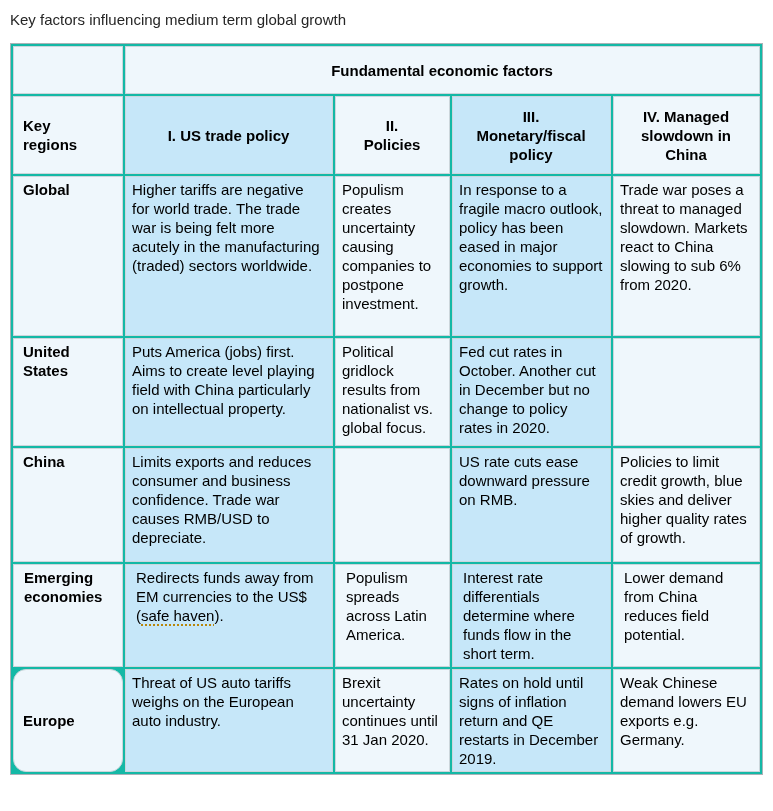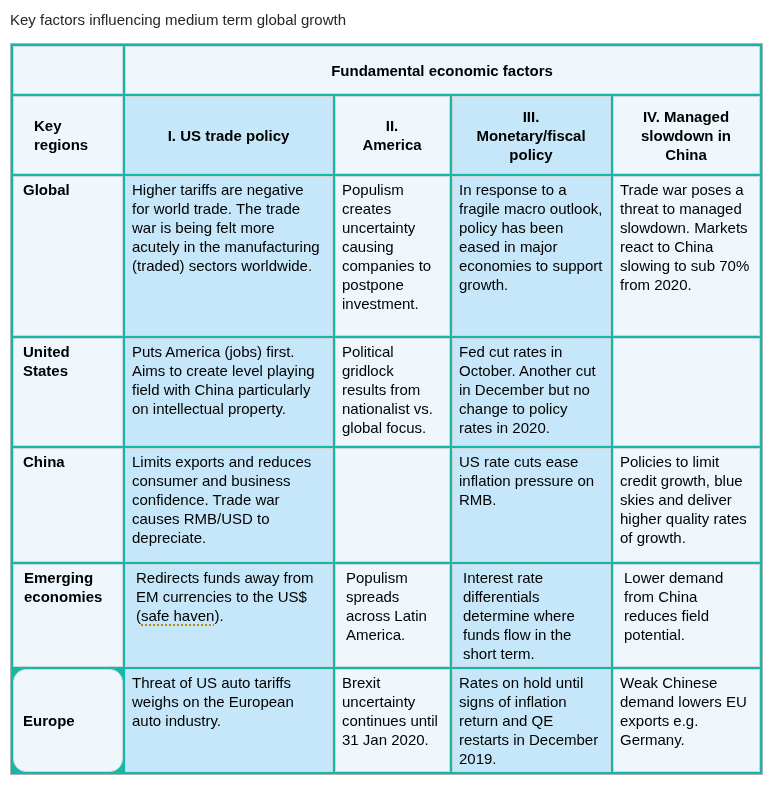--- a/index.html
+++ b/index.html
@@ -68,21 +68,21 @@
     font-weight: bold;
     text-align: center;
     vertical-align: middle;
     white-space: pre-line;
   }
   .key-regions {
     font-weight: bold;
     text-align: left;
     vertical-align: middle;
     white-space: pre-line;
-    padding-left: 20px;
+    padding-left: 9px;
   }
   .region {
     font-weight: bold;
     white-space: pre-line;
     padding-left: 9px;
     margin-top: 20px;
   }
   .region.v-mid { vertical-align: middle; border-radius: 13px; }
   .dashed-underline {
     text-decoration: underline dotted 2px var(--underline_color);
@@ -108,51 +108,51 @@
         <tr class="r-group">
       <td class="light"></td>
       <td class="light group-h" colspan="4">Fundamental economic factors</td>
     </tr>
 
     <tr class="r-colh">
       <td class="light key-regions">Key
 regions</td>
       <td class="blue colh">I. US trade policy</td>
       <td class="light colh">II.
-America</td>
+Policies</td>
       <td class="blue colh">III.
 Monetary/fiscal
 policy</td>
       <td class="light colh">IV. Managed
 slowdown in
 China</td>
     </tr>
 
     <tr class="r-global">
       <td class="light region">Global</td>
       <td class="blue">Higher tariffs are negative for world trade. The trade war is being felt more acutely in the manufacturing (traded) sectors worldwide.</td>
       <td class="light">Populism creates uncertainty causing companies to postpone investment.</td>
       <td class="blue">In response to a fragile macro outlook, policy has been eased in major economies to support growth.</td>
-      <td class="light">Trade war poses a threat to managed slowdown. Markets react to China slowing to sub 70% from 2020.</td>
+      <td class="light">Trade war poses a threat to managed slowdown. Markets react to China slowing to sub 6% from 2020.</td>
     </tr>
 
     <tr class="r-us">
       <td class="light region">United
 States</td>
       <td class="blue">Puts America (jobs) first. Aims to create level playing field with China particularly on intellectual property.</td>
       <td class="light">Political gridlock results from nationalist vs. global focus.</td>
       <td class="blue">Fed cut rates in October. Another cut in December but no change to policy rates in 2020.</td>
       <td class="light"></td>
     </tr>
 
     <tr class="r-china">
       <td class="light region">China</td>
       <td class="blue">Limits exports and reduces consumer and business confidence. Trade war causes RMB/USD to depreciate.</td>
       <td class="light"></td>
-      <td class="blue">US rate cuts ease inflation pressure on RMB.</td>
+      <td class="blue">US rate cuts ease downward pressure on RMB.</td>
       <td class="light">Policies to limit credit growth, blue skies and deliver higher quality rates of growth.</td>
     </tr>
 
     <tr class="r-emerging">
       <td class="light region">Emerging
 economies</td>
       <td class="blue"><span>Redirects funds away from EM currencies to the US$ (</span><span class="dashed-underline">safe haven</span><span>).</span></td>
       <td class="light">Populism spreads across Latin America.</td>
       <td class="blue">Interest rate differentials determine where funds flow in the short term.</td>
       <td class="light">Lower demand from China reduces field potential.</td>

